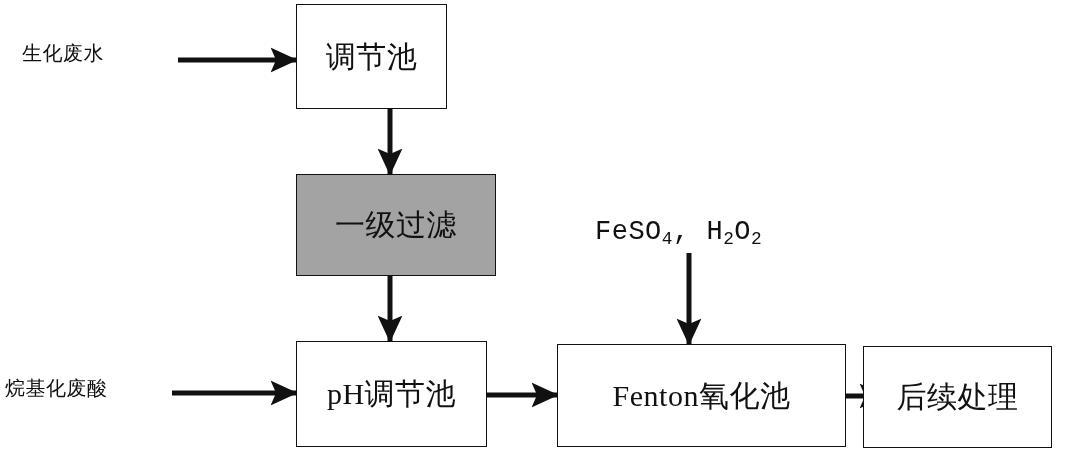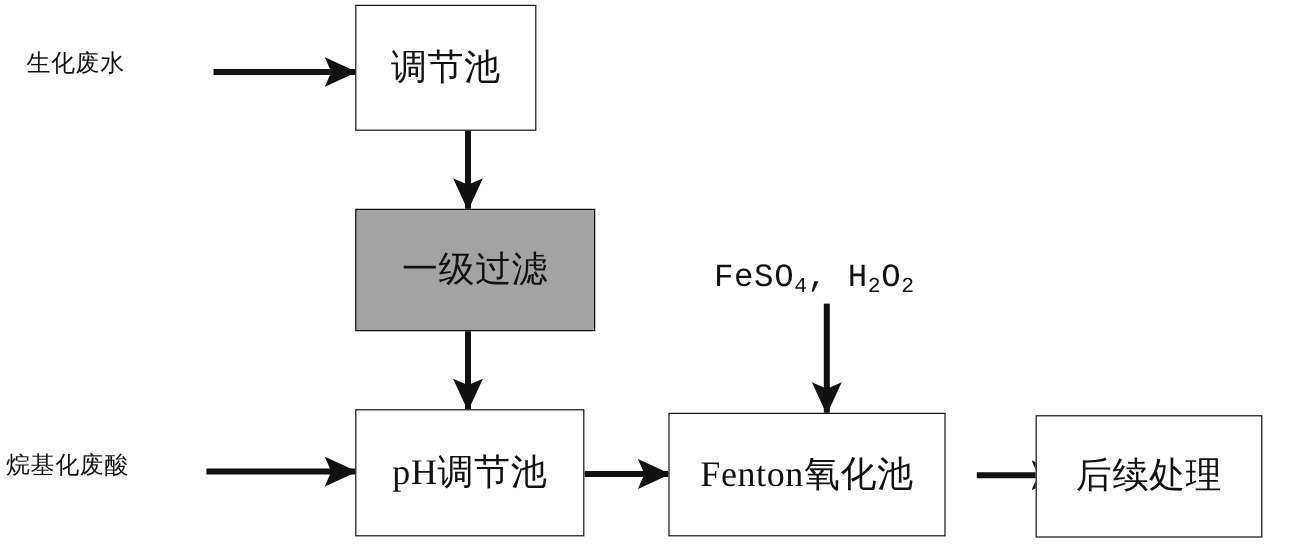--- a/index.html
+++ b/index.html
@@ -83,21 +83,21 @@
   <div id="node-layer">
       <div class="node" style="left: 296px; top: 4px; width: 151px; height: 105px; border-color: rgb(17, 17, 17); background: rgb(255, 255, 255);">
         <span class="label">调节池</span>
       </div>
       <div class="node" style="left: 296px; top: 174px; width: 200px; height: 102px; border-color: rgb(17, 17, 17); background: #a3a3a3;">
         <span class="label">一级过滤</span>
       </div>
       <div class="node" style="left: 296px; top: 341px; width: 191px; height: 106px; border-color: rgb(17, 17, 17); background: rgb(255, 255, 255);">
         <span class="label">pH调节池</span>
       </div>
-      <div class="node" style="left: 557px; top: 344px; width: 231px; height: 103px; border-color: rgb(17, 17, 17); background: rgb(255, 255, 255);">
+      <div class="node" style="left: 557px; top: 344px; width: 289px; height: 103px; border-color: rgb(17, 17, 17); background: rgb(255, 255, 255);">
         <span class="label">Fenton氧化池</span>
       </div>
       <div class="node" style="left: 863px; top: 346px; width: 189px; height: 102px; border-color: rgb(17, 17, 17); background: rgb(255, 255, 255);">
         <span class="label">后续处理</span>
       </div>
     </div>
   <div id="label-layer">
       <div class="free-label" style="left: 22px; top: 43px;"><span class="label">生化废水</span></div>
       <div class="free-label" style="left: 5px; top: 378px;"><span class="label">烷基化废酸</span></div>
       <div class="free-label reagent" style="left: 595px; top: 219px; font-family: Liberation Mono, monospace;"><span class="label">FeSO<sub>4</sub>, H<sub>2</sub>O<sub>2</sub></span></div>

